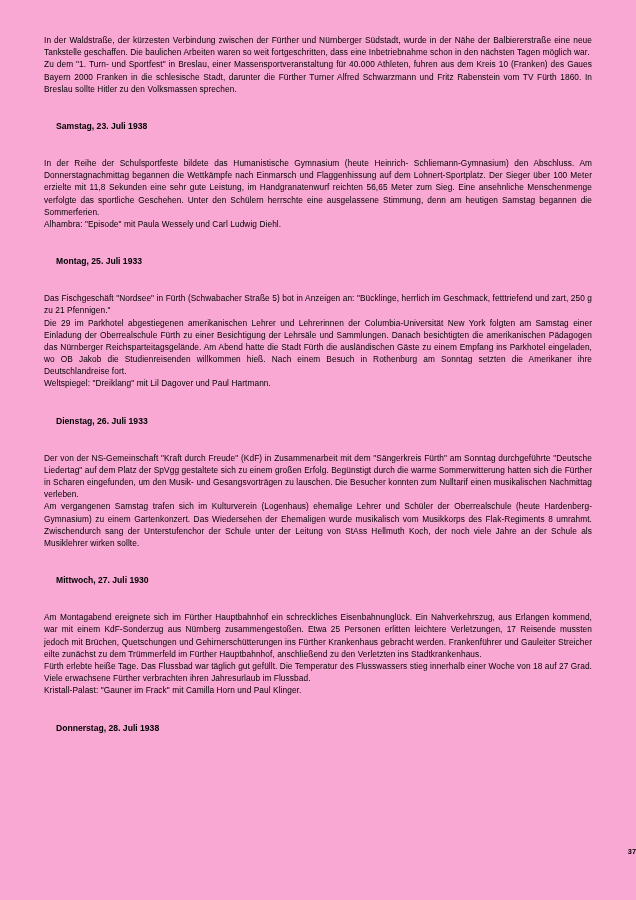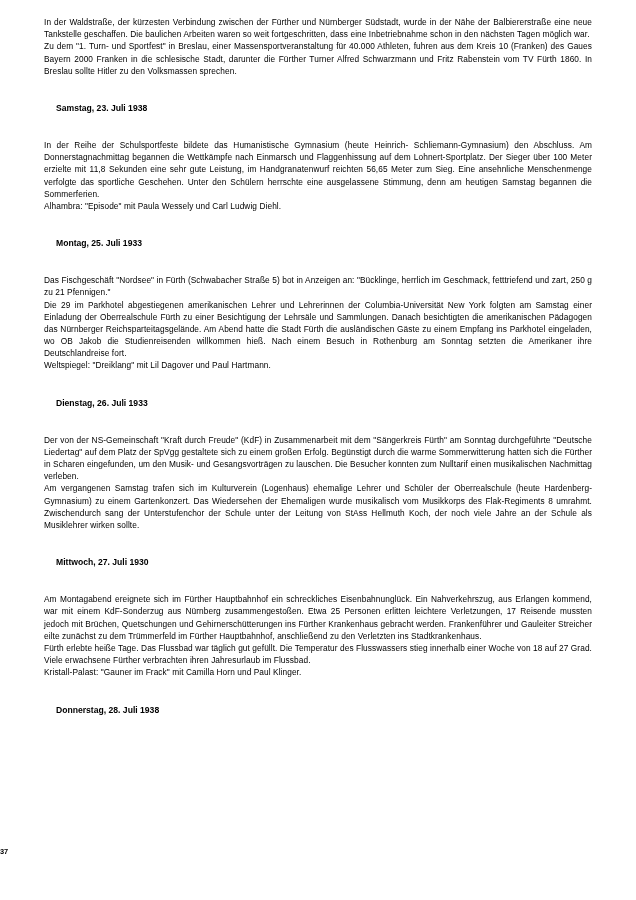--- a/index.html
+++ b/index.html
@@ -3,25 +3,25 @@
 <meta charset="utf-8">
 <style>
   html, body {
     margin: 0;
     padding: 0;
     background: #b0b0b0;
   }
   .page {
     width: 636px;
     height: 900px;
-    background: #ffffff;
+    background: #f9a8d4;
     margin: 0 auto;
     position: relative;
     box-sizing: border-box;
-    padding: 16px 44px 0 44px;
+    padding: 34px 44px 0 44px;
     font-family: "Liberation Sans", sans-serif;
     color: #000000;
     overflow: hidden;
   }
   .body-text {
     font-size: 8.3px;
     line-height: 1.47;
     text-align: justify;
     margin: 0;
     letter-spacing: 0.01em;
@@ -34,21 +34,21 @@
     font-size: 8.6px;
     font-weight: bold;
     margin: 12px;
     line-height: 1.4;
   }
   .page-number {
     position: absolute;
     bottom: 44px;
     left: 0;
     width: 100%;
-    text-align: left;
+    text-align: right;
     font-size: 7.4px;
     font-family: "Liberation Sans", sans-serif;
     font-weight: bold;
   }
 </style>
 </head>
 <body>
 
 <div class="page">
   <div id="content">

